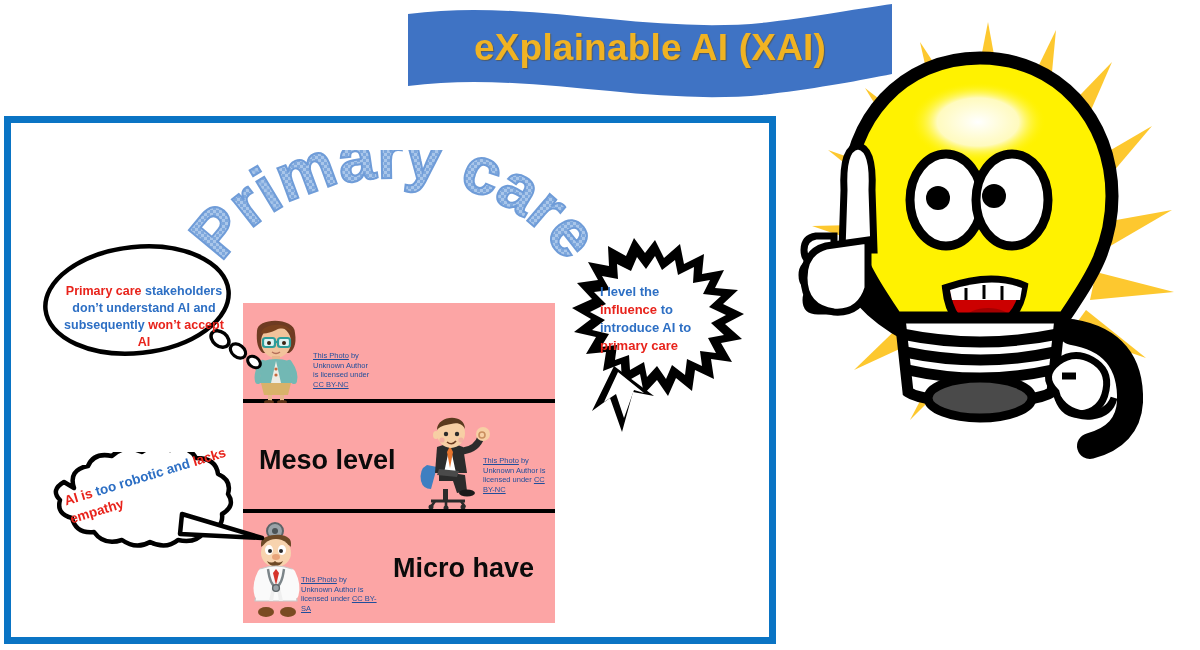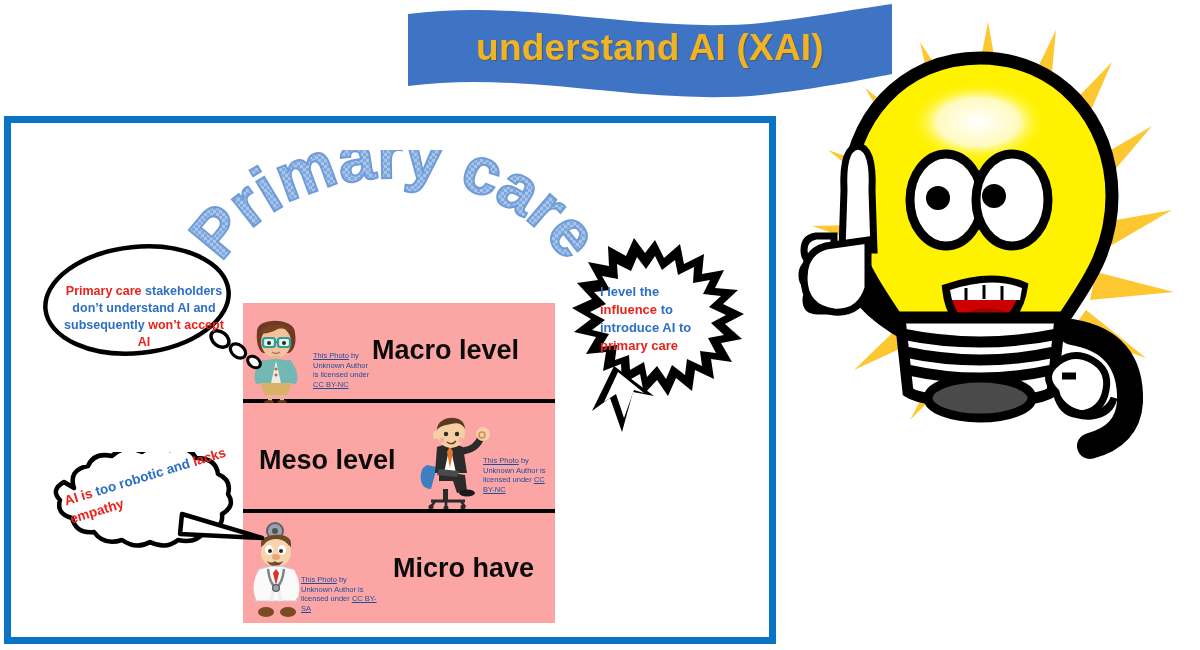--- a/index.html
+++ b/index.html
@@ -180,21 +180,21 @@
   #clipart-man   { left: 172px; top: 10px; width: 88px; height: 96px; }
   #clipart-doctor{ left: 0px;  top: 6px;  width: 74px; height: 100px; }
 </style>
 </head>
 <body>
 
 <div id="title-banner">
   <svg width="500" height="100" viewBox="0 0 500 100">
     <path d="M8,12 C130,-4 250,34 370,20 C420,14 462,6 492,2 L492,72 C462,78 420,86 370,92 C250,106 130,68 8,84 Z" fill="#3F73C4"></path>
   </svg>
-  <div class="ribbon-text">understand AI (XAI)</div>
+  <div class="ribbon-text">eXplainable AI (XAI)</div>
 </div>
 
 <div id="content-frame"></div>
 
 <div id="primary-care-arc">
   <svg width="420" height="180" viewBox="0 0 420 180">
     <defs>
       <pattern id="checkfill" width="6" height="6" patternUnits="userSpaceOnUse">
         <rect width="6" height="6" fill="#A9C6EA"></rect>
         <rect width="3" height="3" fill="#7FA8DC"></rect>
@@ -242,21 +242,20 @@
       <rect x="37" y="84" width="4" height="7" fill="#E8B68C"></rect>
       <ellipse cx="26" cy="91" rx="5" ry="2" fill="#5A3216"></ellipse>
       <ellipse cx="39" cy="91" rx="5" ry="2" fill="#5A3216"></ellipse>
 
       <path d="M20,52 q-7,10 -5,18" stroke="#72B8B4" stroke-width="6" fill="none" stroke-linecap="round"></path>
       <path d="M46,52 q7,10 5,18" stroke="#72B8B4" stroke-width="6" fill="none" stroke-linecap="round"></path>
     </svg>
     <div class="attribution" id="attr-macro">
       <span class="lnk">This Photo</span><span> by Unknown Author is licensed under </span><span class="lnk">CC BY-NC</span>
     </div>
-    <div class="level-label" id="label-macro">Macro level</div>
   </div>
 
   <div class="level-row" id="level-meso">
     <svg class="clipart" id="clipart-man" viewBox="0 0 88 96">
 
       <path d="M12,52 q-8,4 -6,16 q2,8 10,8 l6,-22 Z" fill="#3E7FC1"></path>
       <rect x="28" y="76" width="5" height="12" fill="#2B2B2B"></rect>
       <path d="M16,88 l34,0" stroke="#2B2B2B" stroke-width="3"></path>
       <path d="M20,88 l-4,6 M46,88 l4,6 M31,88 l0,7" stroke="#2B2B2B" stroke-width="2.6"></path>
       <circle cx="16" cy="94" r="2.5" fill="#2B2B2B"></circle>

